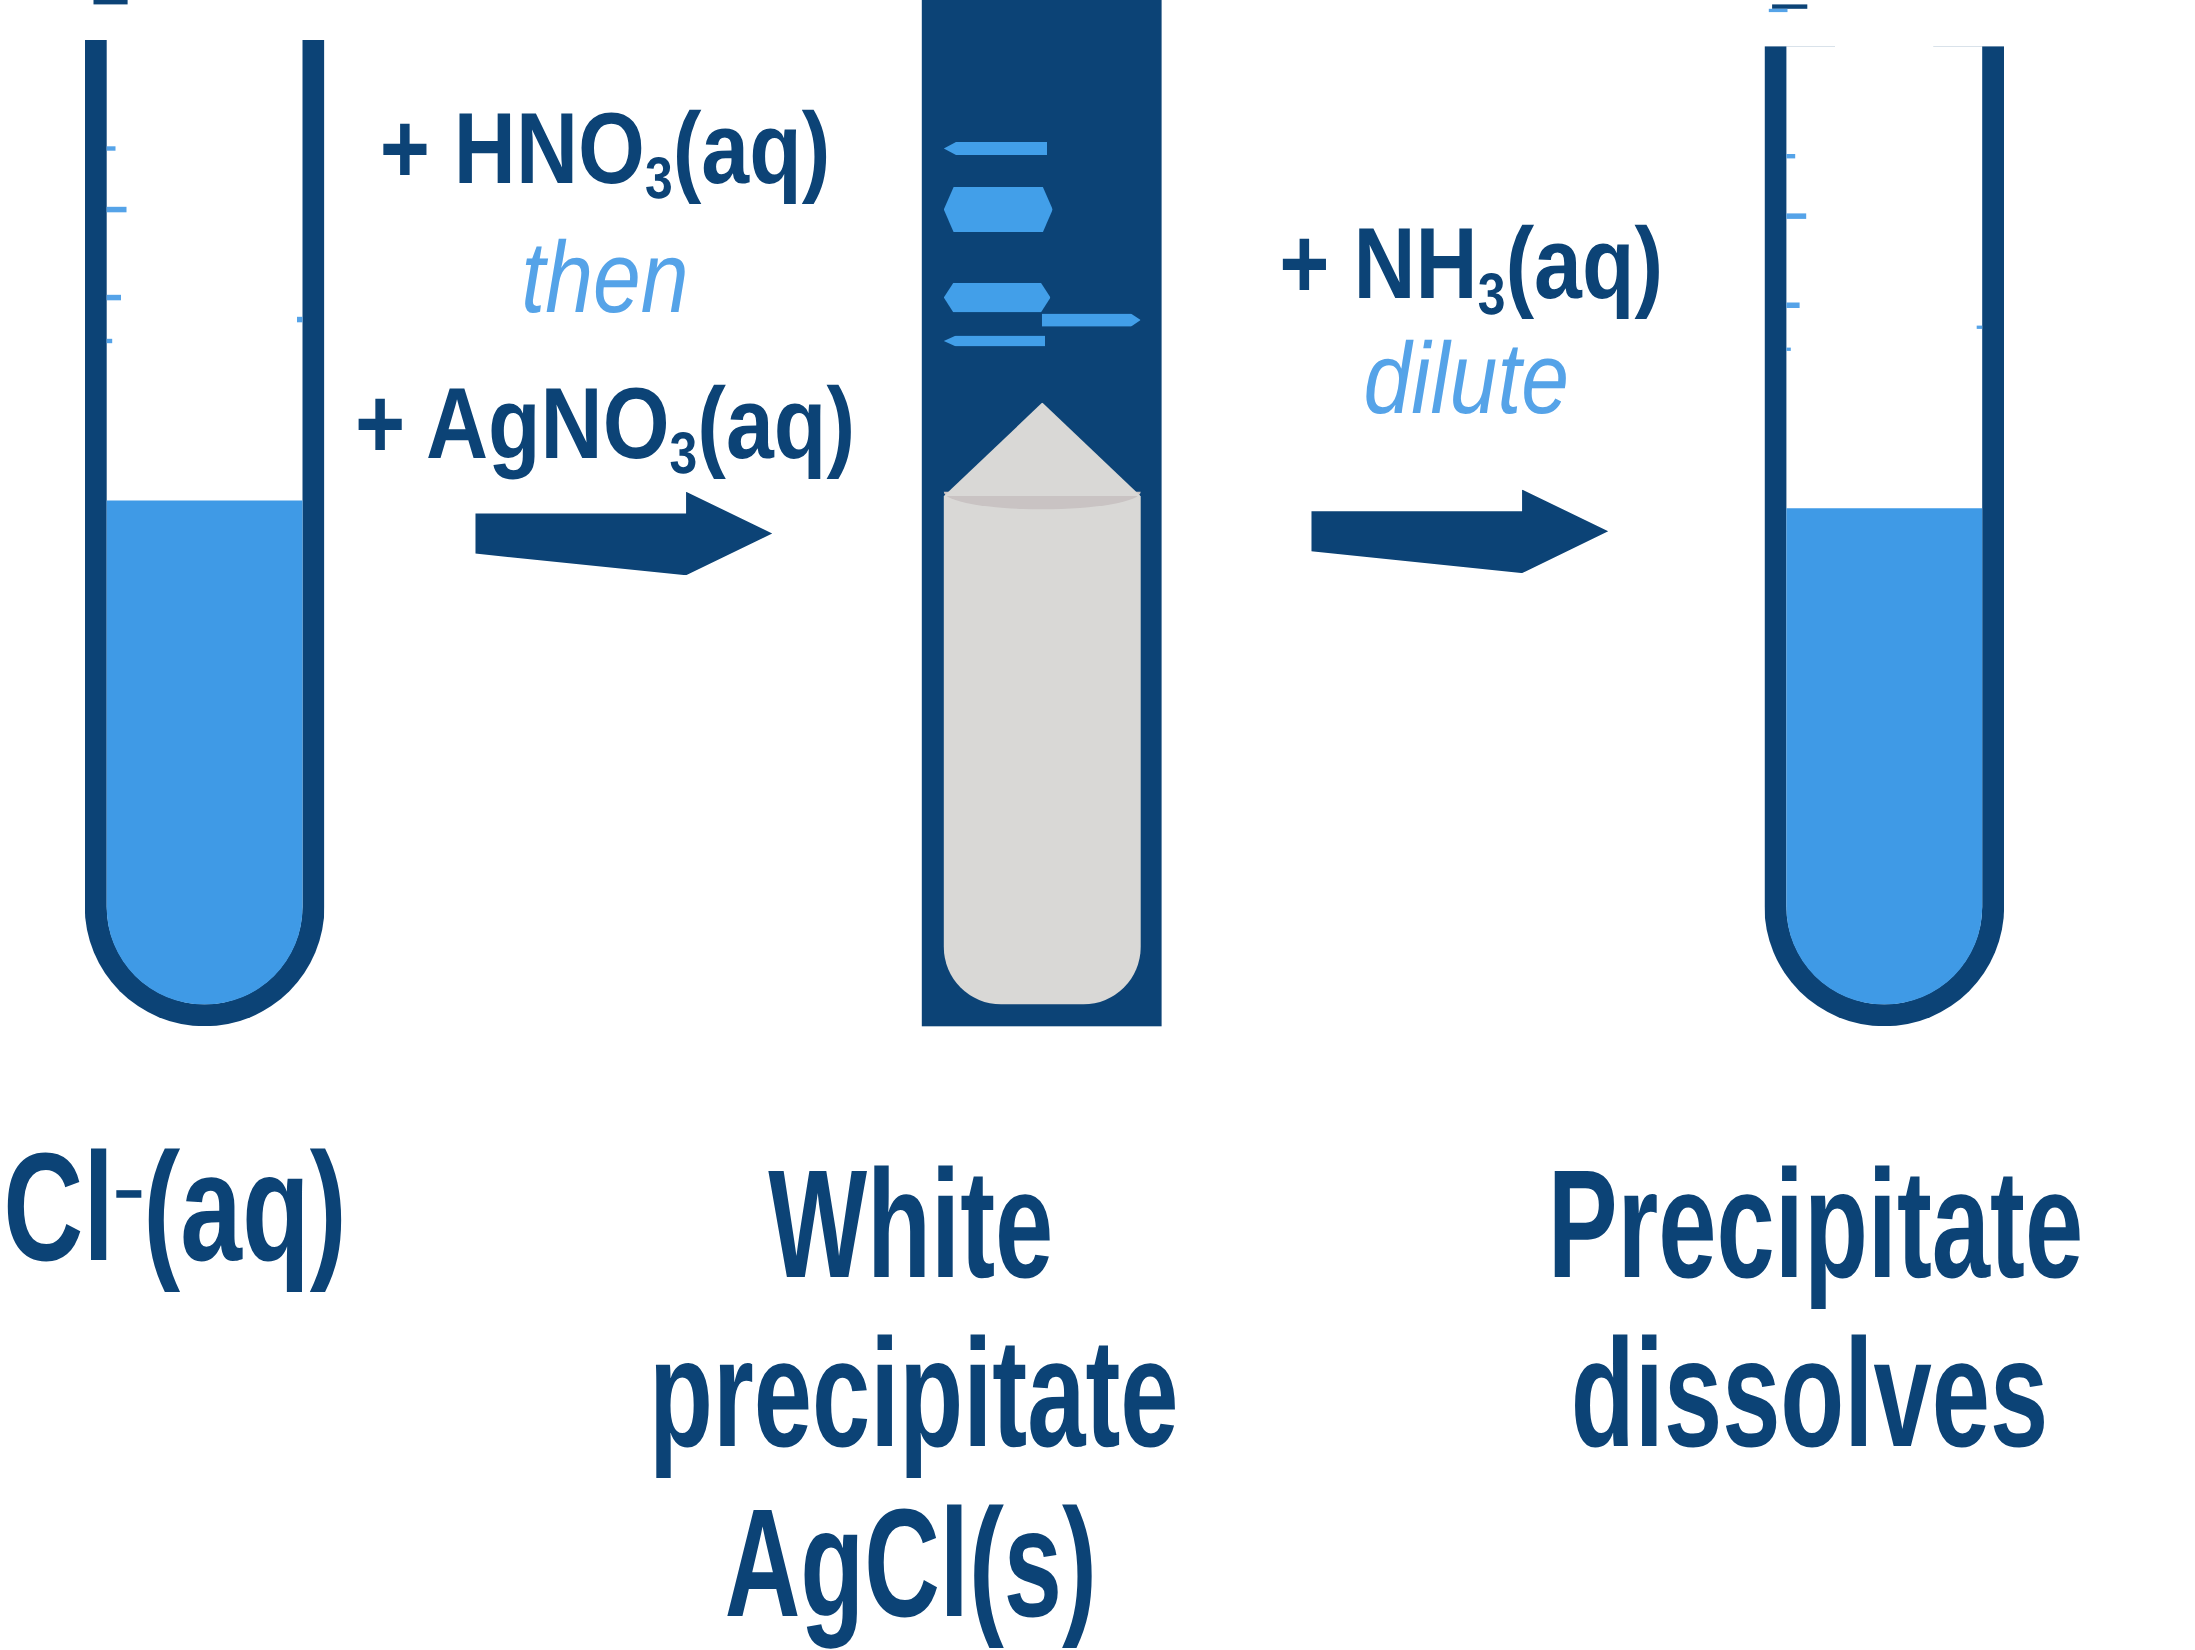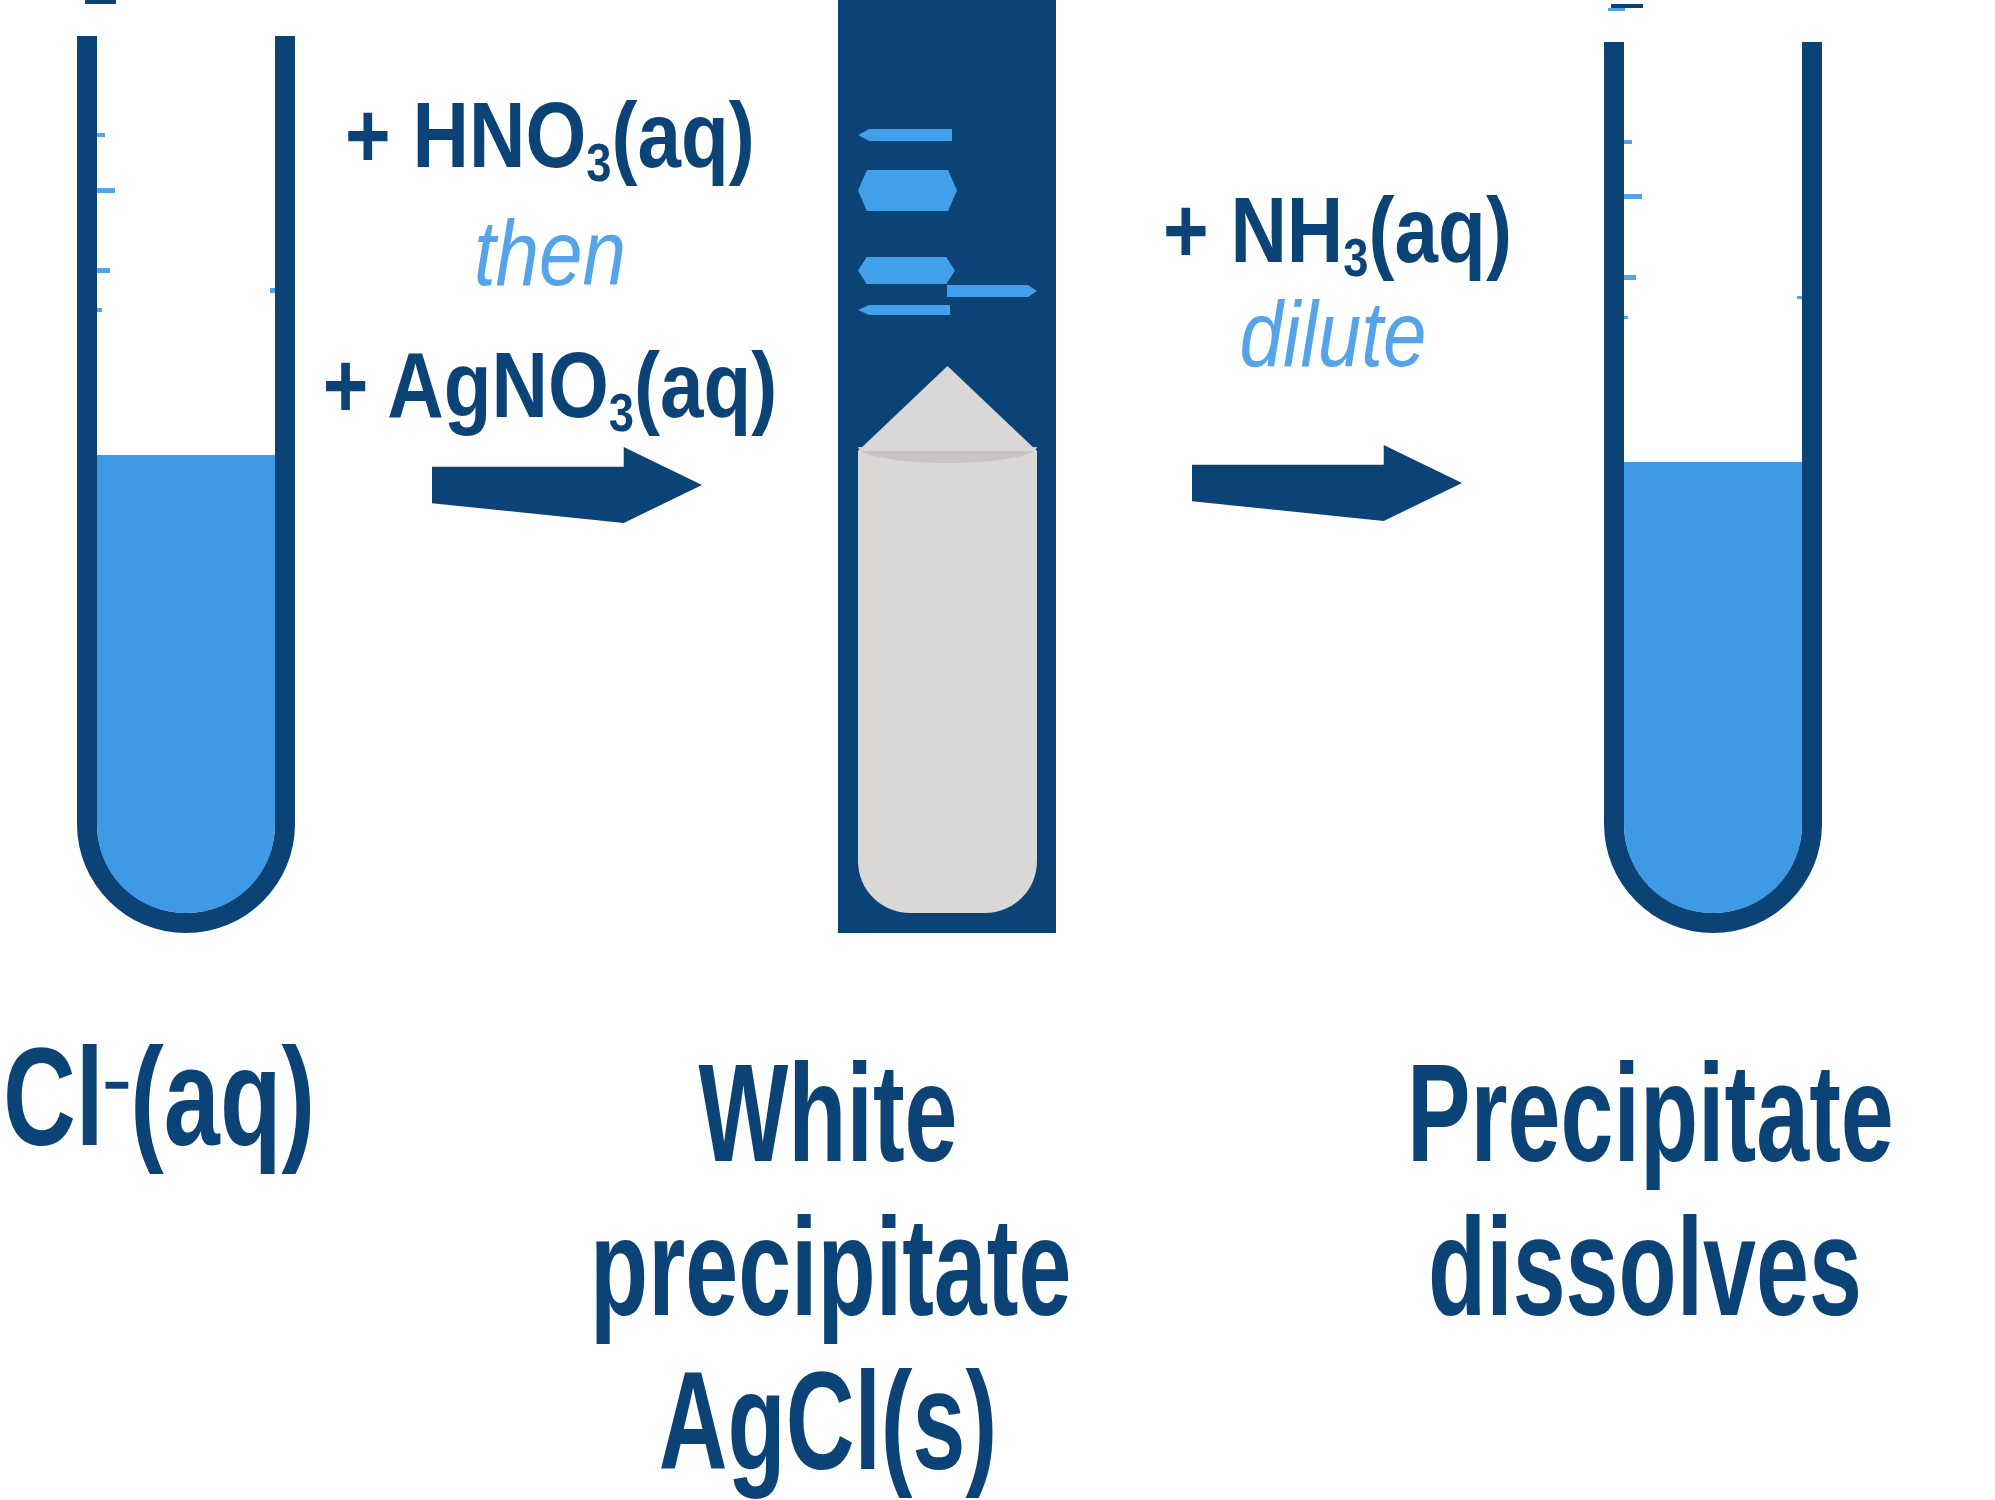--- a/index.html
+++ b/index.html
@@ -91,21 +91,21 @@
     <div class="particle p-left" style="left:20px;top:129px;width:94px;height:12px;"></div>
     <div class="particle p-both" style="left:20px;top:170px;width:99px;height:41px;"></div>
     <div class="particle p-both" style="left:20px;top:257px;width:97px;height:27px;"></div>
     <div class="particle p-right" style="left:109px;top:285px;width:90px;height:12px;"></div>
     <div class="particle p-left" style="left:20px;top:305px;width:92px;height:10px;"></div>
     <div class="precip-body" style="left:20px;top:451px;width:179px;height:462px;"></div>
     <div class="precip-arc" style="left:20px;top:447px;width:179px;height:16px;"></div>
     <div class="precip-peak" style="left:20px;top:366px;width:179px;height:85px;"></div>
   </div>
 
-  <div class="step" style="left:1133px;top:178px;width:400px;line-height:104px;">
+  <div class="step" style="left:1133px;top:188px;width:400px;line-height:104px;">
     <div class="line"><span>+ NH</span><span class="fsub">3</span><span>(aq)</span></div>
     <div class="line modifier">dilute</div>
   </div>
 
   <div class="arrow" style="left:1192px;top:445px;width:270px;height:76px;"></div>
 
   <div class="tube" style="left:1604px;top:42px;width:218px;height:891px;">
     <div class="liquid" style="height:451px;"></div>
     <div class="tick" style="left:0;top:98px;width:8px;height:4px;"></div>
     <div class="tick" style="left:0;top:152px;width:18px;height:5px;"></div>

